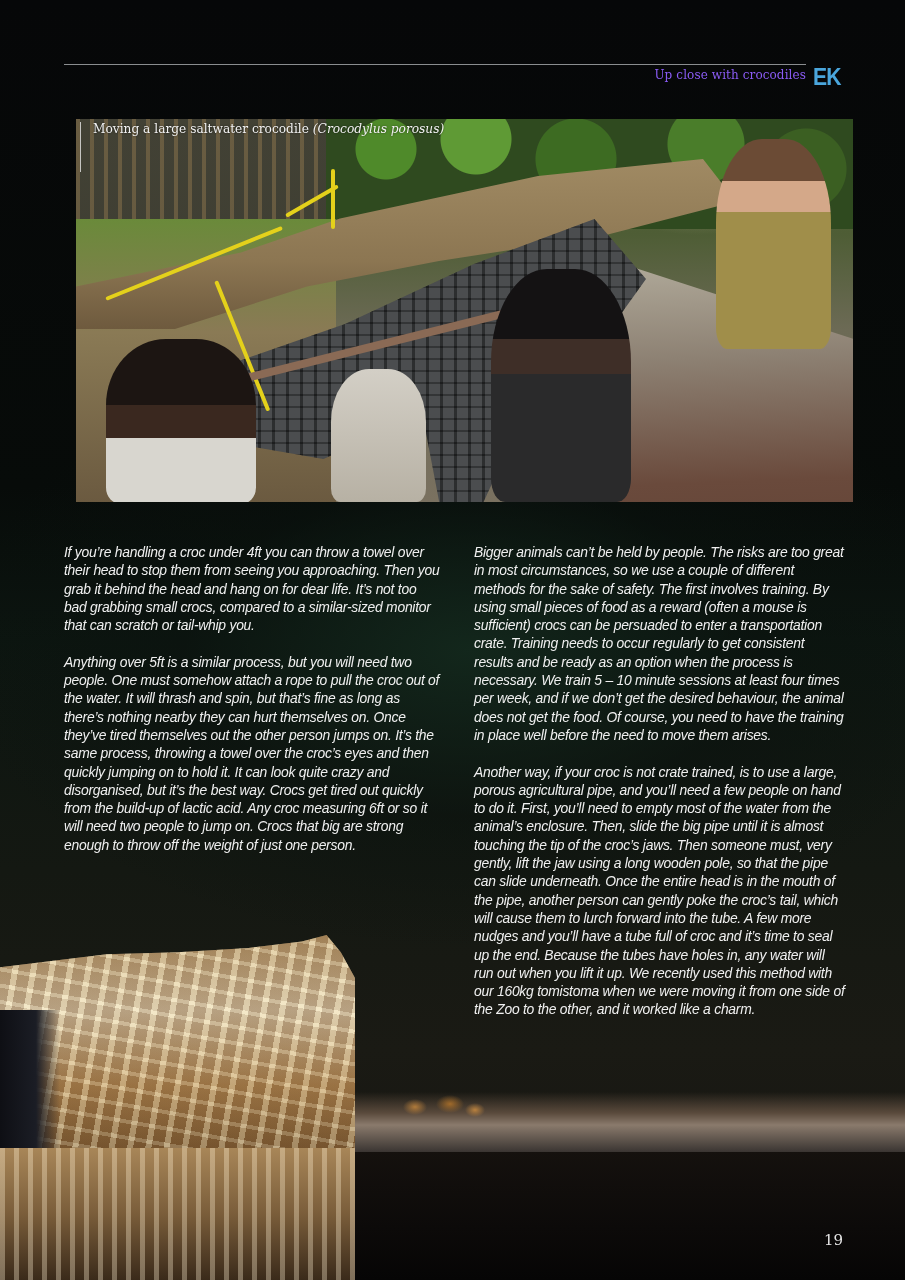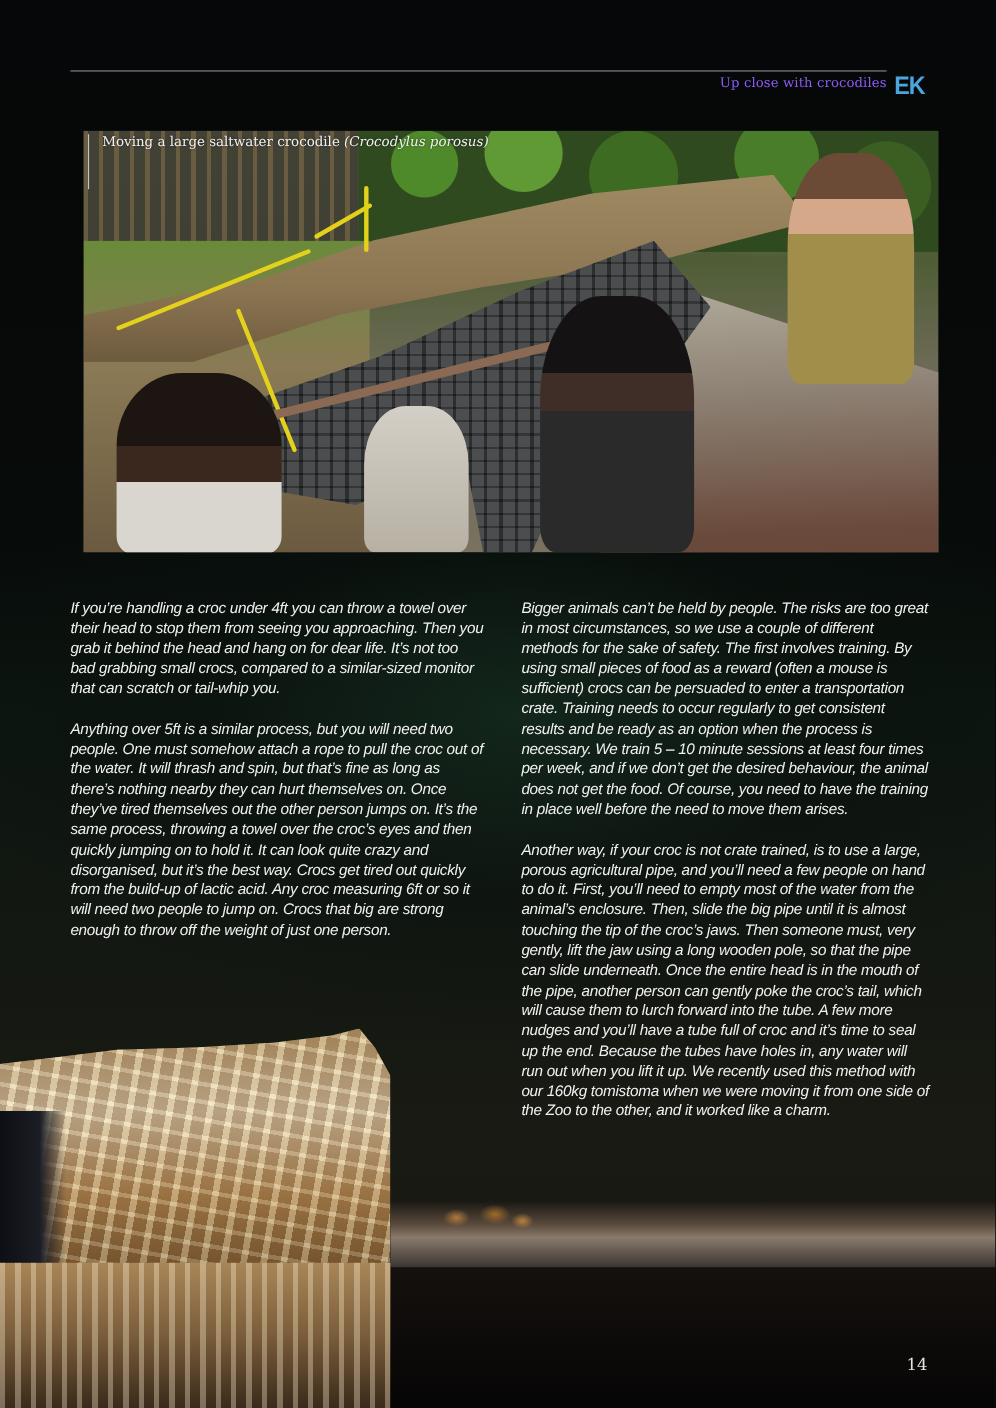--- a/index.html
+++ b/index.html
@@ -177,13 +177,13 @@
   <p>Bigger animals can’t be held by people. The risks are too great in most circumstances, so we use a couple of different methods for the sake of safety. The first involves training. By using small pieces of food as a reward (often a mouse is sufficient) crocs can be persuaded to enter a transportation crate. Training needs to occur regularly to get consistent results and be ready as an option when the process is necessary. We train 5 – 10 minute sessions at least four times per week, and if we don’t get the desired behaviour, the animal does not get the food. Of course, you need to have the training in place well before the need to move them arises.</p>
   <p>Another way, if your croc is not crate trained, is to use a large, porous agricultural pipe, and you’ll need a few people on hand to do it. First, you’ll need to empty most of the water from the animal’s enclosure. Then, slide the big pipe until it is almost touching the tip of the croc’s jaws. Then someone must, very gently, lift the jaw using a long wooden pole, so that the pipe can slide underneath. Once the entire head is in the mouth of the pipe, another person can gently poke the croc’s tail, which will cause them to lurch forward into the tube. A few more nudges and you’ll have a tube full of croc and it’s time to seal up the end. Because the tubes have holes in, any water will run out when you lift it up. We recently used this method with our 160kg tomistoma when we were moving it from one side of the Zoo to the other, and it worked like a charm.</p>
 </div>
 
 <div class="water"></div>
 <div class="shore"></div>
 <div class="tail"></div>
 <div class="tail-dark"></div>
 <div class="water-reflect"></div>
 
-<div class="page-number">14</div>
+<div class="page-number">19</div>
 
 </body></html>

